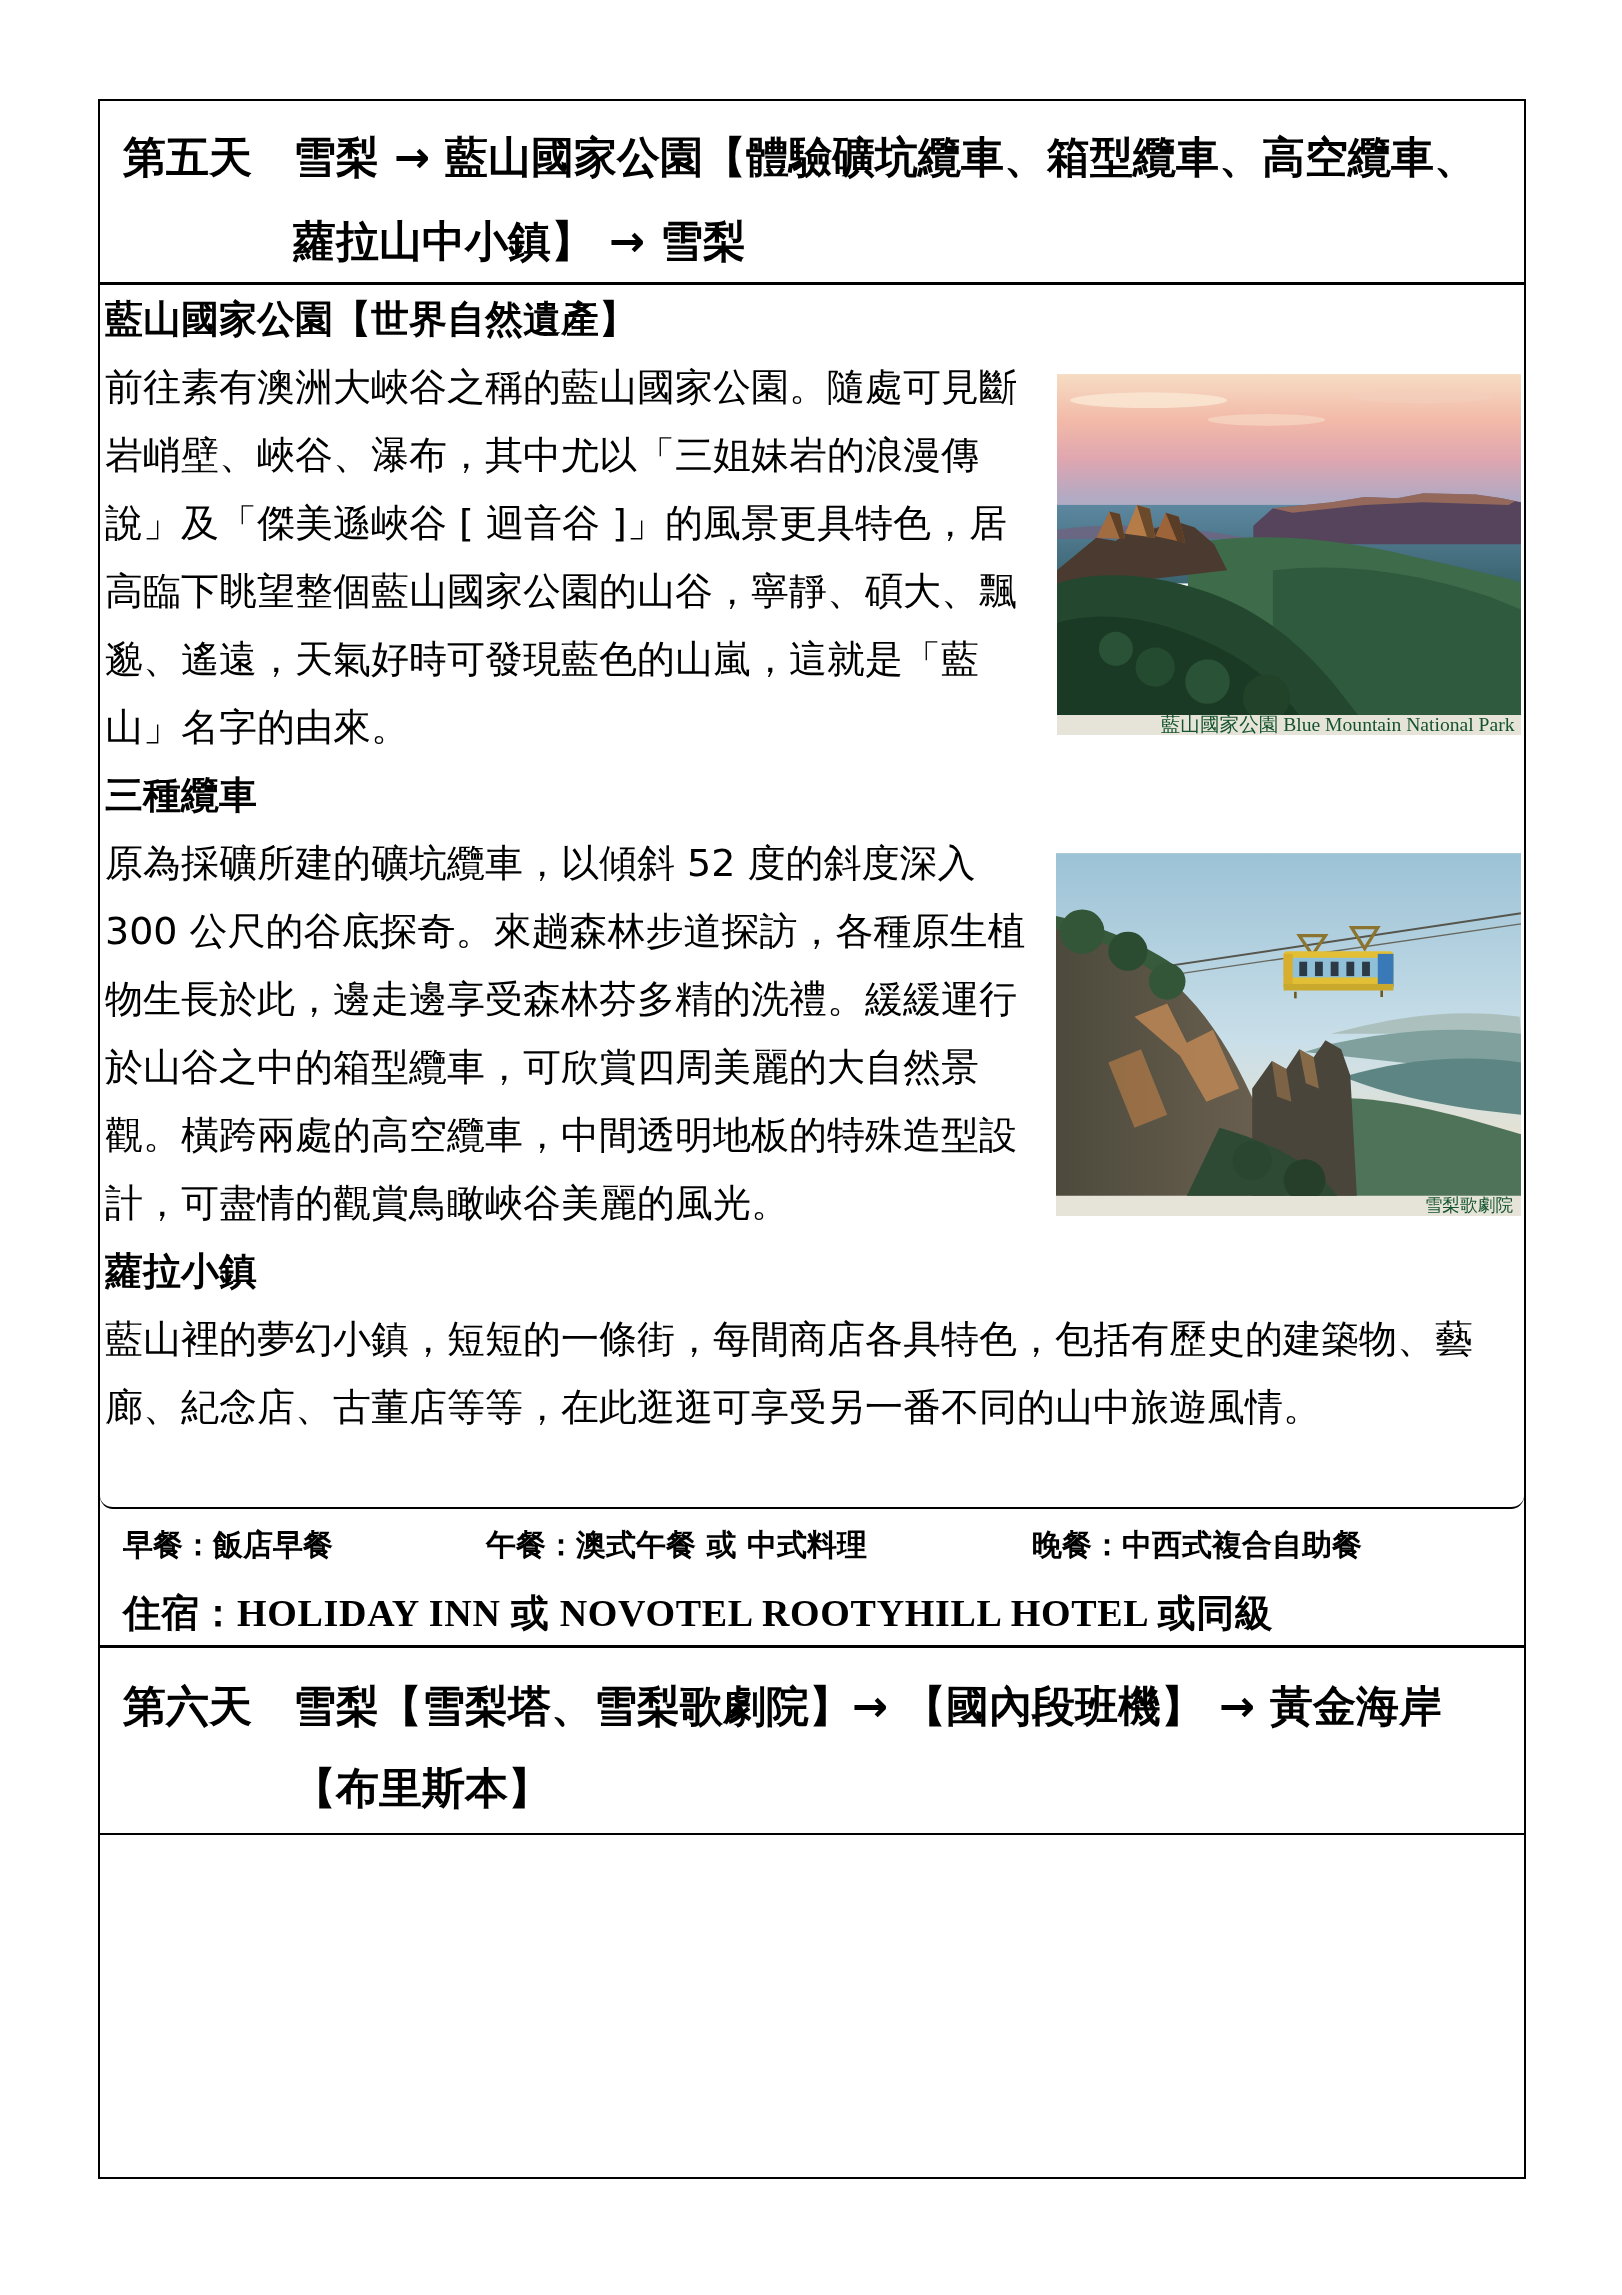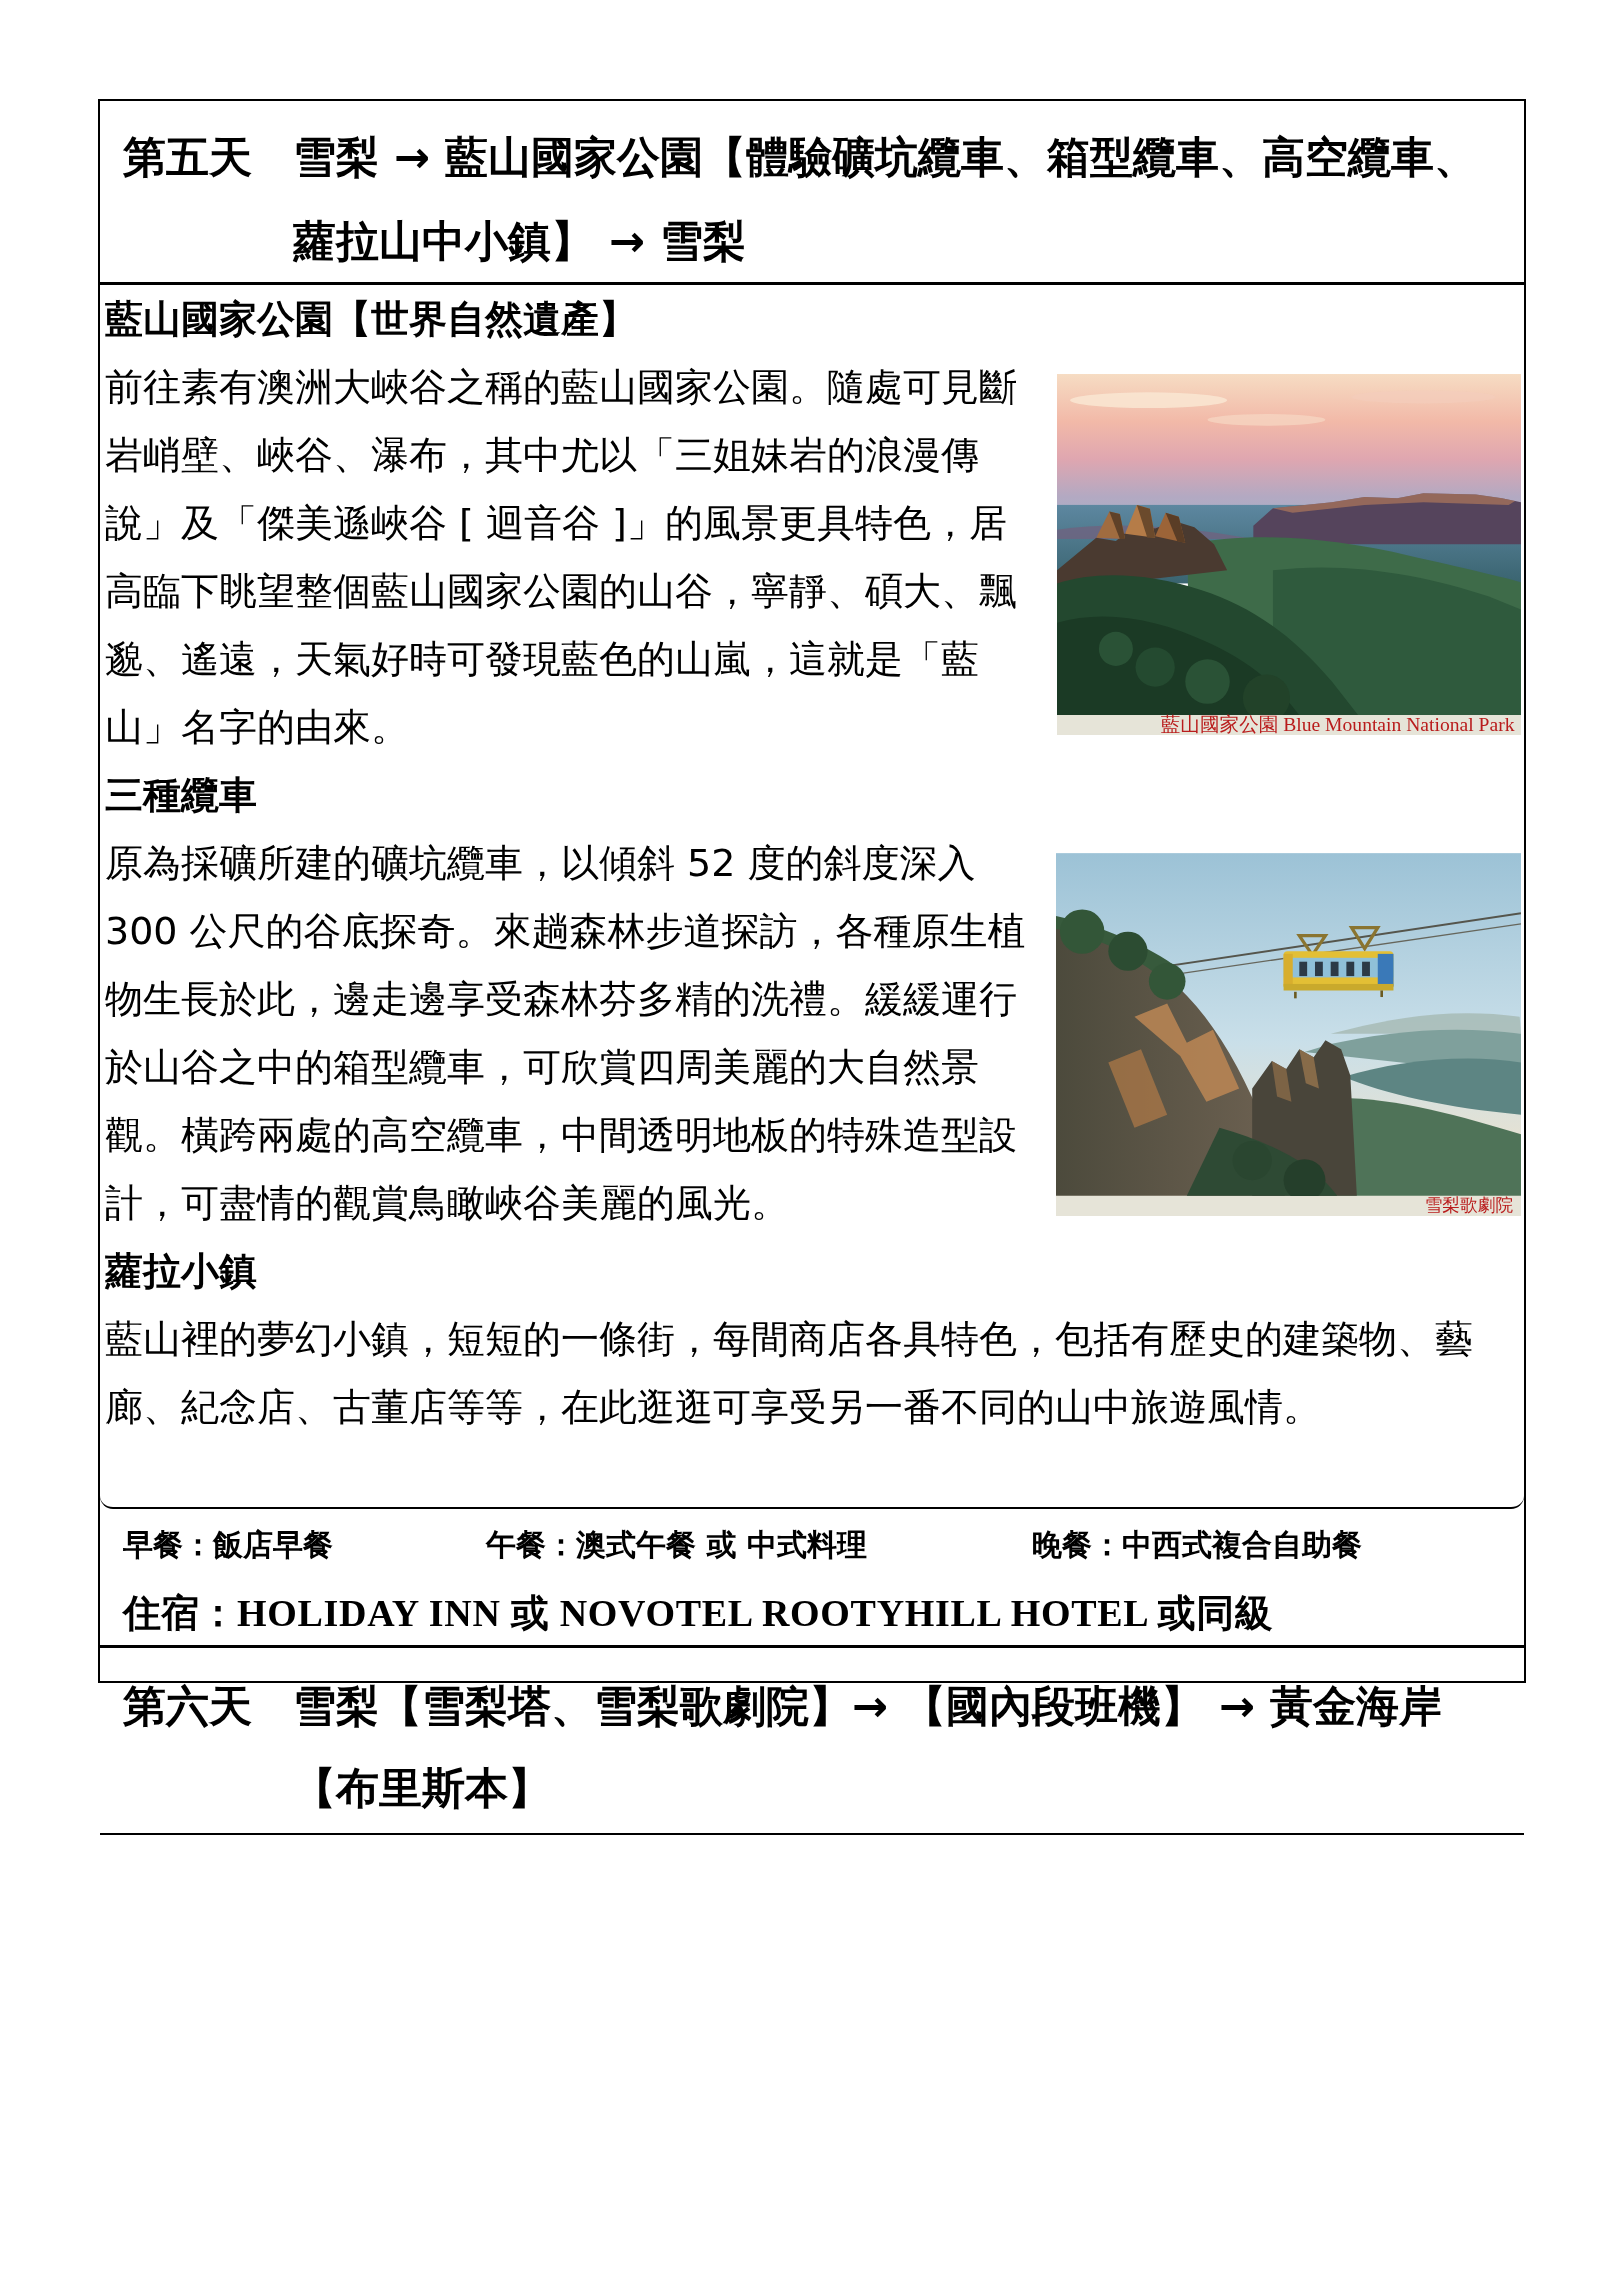--- a/index.html
+++ b/index.html
@@ -3,21 +3,21 @@
 <meta charset="utf-8">
 <title>Tour Itinerary</title>
 <style>
   html,body{margin:0;padding:0;}
   body{
     width:1622px;height:2295px;background:#ffffff;position:relative;
     font-family:"DejaVu Sans","Liberation Sans",sans-serif;color:#000;
     -webkit-font-smoothing:antialiased;
   }
   .doc-table{
-    position:absolute;left:98px;top:99px;width:1428px;height:1584px;
+    position:absolute;left:98px;top:99px;width:1428px;height:2080px;
     border:2.6px solid #000;box-sizing:border-box;background:#fff;
   }
   .row{box-sizing:border-box;overflow:hidden;}
 
   
   .day-title-row{display:flex;align-items:flex-start;padding:14.4px 0 0 23px;}
   .day-label{
     flex:0 0 170px;font-size:43px;font-weight:bold;line-height:84px;white-space:nowrap;
   }
   .day-route{flex:1;font-size:43px;font-weight:bold;}
@@ -39,21 +39,21 @@
   .meal-line{display:flex;height:68px;line-height:68px;font-size:30px;font-weight:bold;white-space:nowrap;}
   .meal-breakfast{flex:0 0 363px;}
   .meal-lunch{flex:0 0 546px;}
   .hotel-line{height:68px;line-height:68px;font-size:38px;font-weight:bold;white-space:nowrap;}
   .hotel-value{font-family:"Liberation Serif",serif;letter-spacing:0.7px;}
 
   
   .photo{position:absolute;box-sizing:border-box;}
   .photo svg{display:block;}
   .photo-caption-strip{
-    background:#e6e4d8;color:#b91c1c;text-align:right;
+    background:#e6e4d8;color:#14532d;text-align:right;
     font-family:"Liberation Serif",serif;
   }
   #photo1{left:1057px;top:374px;width:464px;}
   #photo1 .photo-caption-strip{height:20px;line-height:20px;font-size:19.6px;padding-right:6.5px;}
   #photo2{left:1056px;top:853px;width:465px;}
   #photo2 .photo-caption-strip{height:19.6px;line-height:19.6px;font-size:17.7px;padding-right:7.9px;}
 </style>
 </head>
 <body>
 

